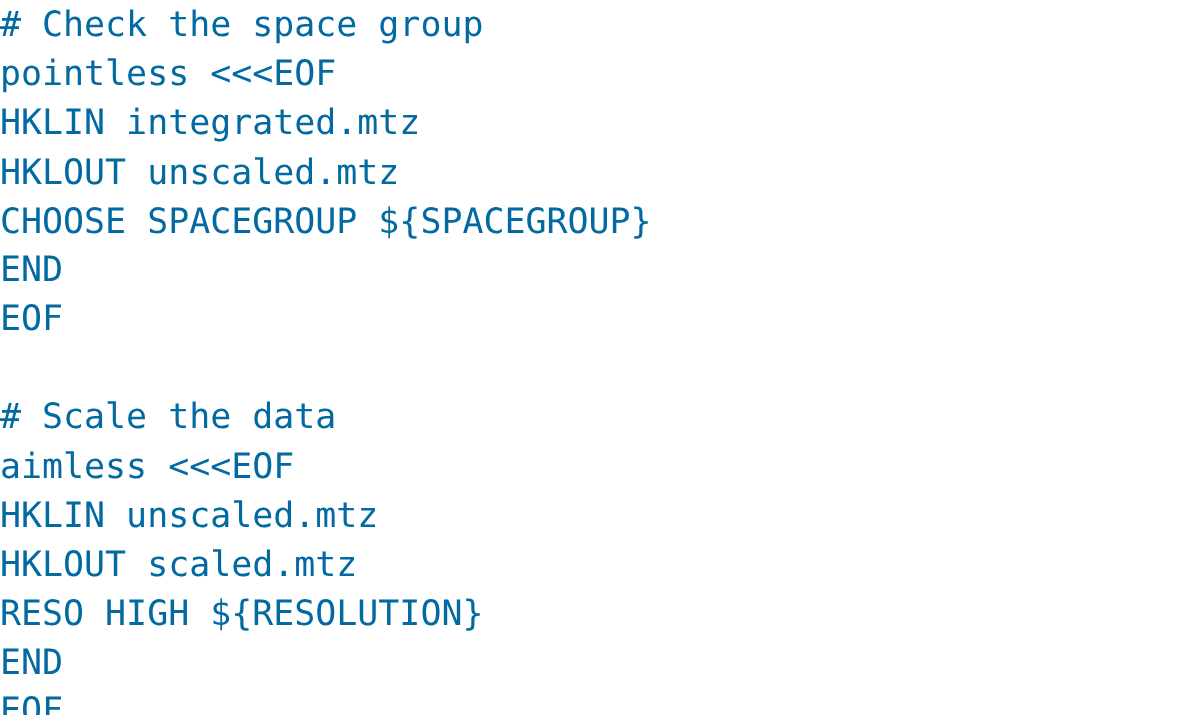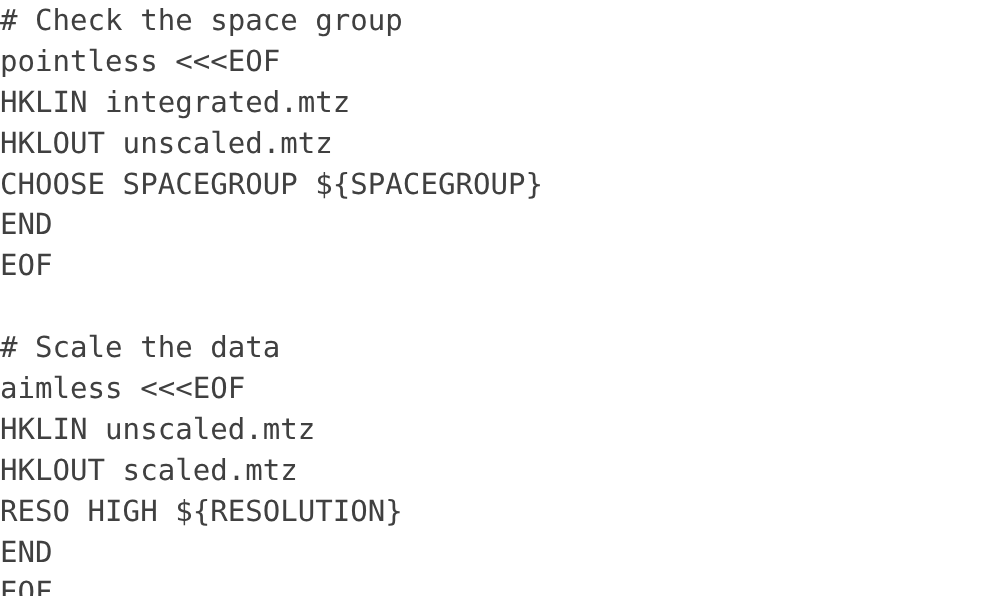--- a/index.html
+++ b/index.html
@@ -22,21 +22,21 @@
     padding: 0;
     margin: 0;
   }
   .code-line {
     display: block;
     height: 40.9px;
     line-height: 40.9px;
     font-family: "DejaVu Sans Mono", monospace;
     font-size: 29.1px;
     letter-spacing: 0px;
-    color: #404040;
+    color: #0369a1;
     white-space: pre;
     text-rendering: geometricPrecision;
     -webkit-font-smoothing: antialiased;
   }
   .code-line.blank {
     color: transparent;
   }
 </style>
 </head>
 <body>

